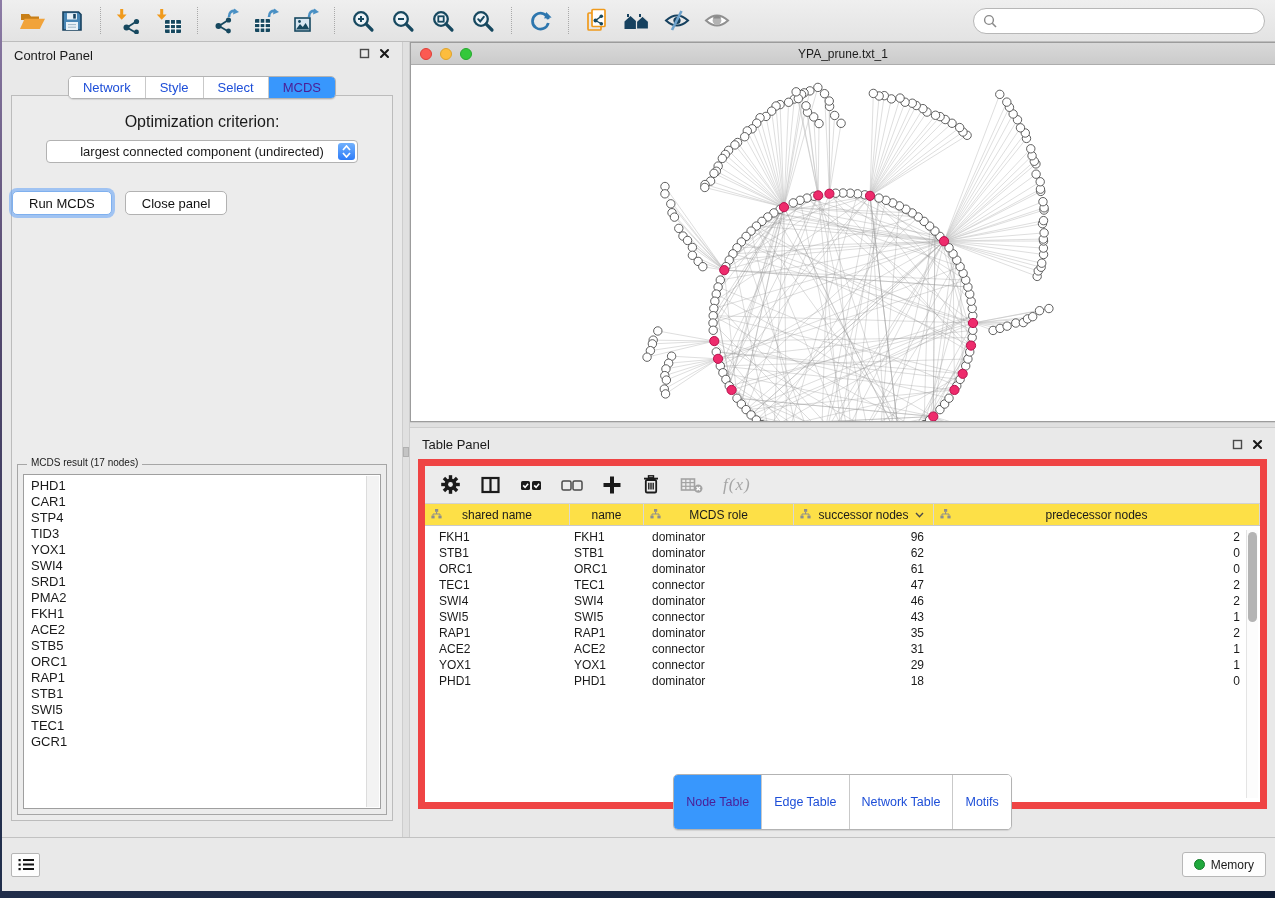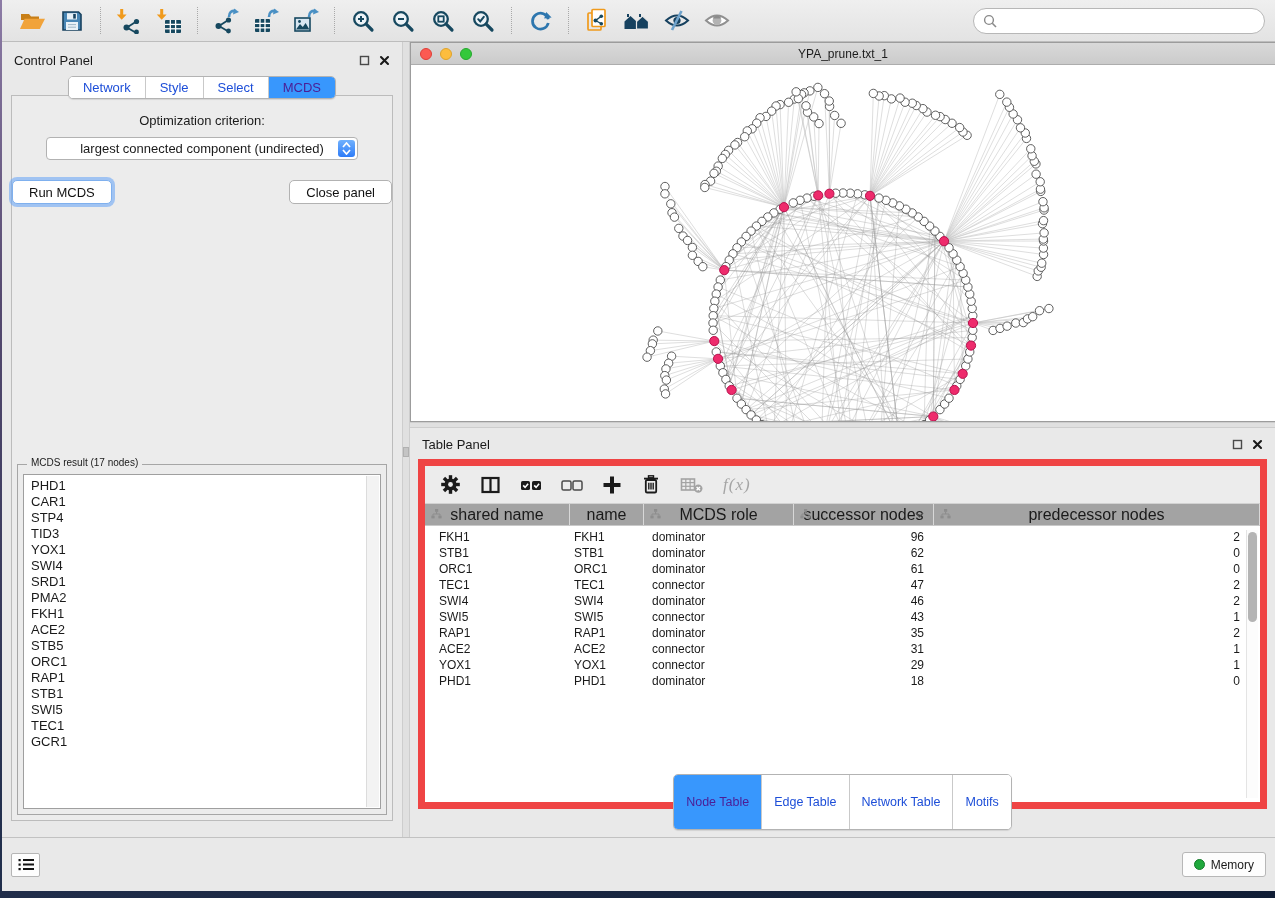--- a/index.html
+++ b/index.html
@@ -17,34 +17,34 @@
           display:flex;align-items:center;padding:0 9px;box-sizing:border-box}
   .search input{border:none;outline:none;flex:1;font:13px "Liberation Sans",sans-serif;background:transparent;margin-left:6px}
 
   
   .main{flex:1;display:flex;min-height:0}
   .v-split{width:6px;flex:none;background:#e0e0e0;border-left:1px solid #cdcdcd;border-right:1px solid #cdcdcd;position:relative}
   .v-split .grip{position:absolute;left:0;right:0;top:405px;height:10px;background:#c4c4c4;border:1px solid #b0b0b0;box-sizing:border-box}
 
   
   .control-panel{width:400px;flex:none;position:relative;background:#e9e9e9}
-  .cp-header{height:24px;display:flex;align-items:center;padding:6px 12px 0 12px;font-size:13px}
+  .cp-header{height:24px;display:flex;align-items:flex-start;padding:6px 12px 0 12px;font-size:13px}
   .win-btns{margin-left:auto;display:flex;align-items:center;gap:9px}
   .seg{display:inline-flex;background:#fff;border:1px solid #b3b3b3;border-radius:5px;overflow:hidden;box-shadow:0 1px 1px rgba(0,0,0,.10)}
   .seg button{font:13px "Liberation Sans",sans-serif;padding:3px 14px;border:none;background:#fff;color:#1d4ed8;border-left:1px solid #c9c9c9;cursor:default;white-space:nowrap}
   .seg button:first-child{border-left:none}
   .seg button.active{background:#3897fd;color:#4c1d95}
   .cp-tabs-row{display:flex;justify-content:center;margin-top:4px;position:relative;z-index:2}
   .cp-content{position:absolute;left:9px;right:9px;top:53px;bottom:16px;background:#ececec;border:1px solid #bcbcbc}
-  .opt-label{text-align:center;font-size:13px;margin-top:17px}
+  .opt-label{text-align:center;font-size:16px;margin-top:17px}
   .combo{width:312px;height:23px;margin:9px auto 0;background:#fff;border:1px solid #b2b2b2;border-radius:4px;
          position:relative;display:flex;align-items:center;justify-content:center;font-size:13px;box-sizing:border-box}
   .combo .stepper{position:absolute;right:2px;top:2px;bottom:2px;width:17px;border-radius:3px;
          background:linear-gradient(#71b1fd,#2e7cf8);display:flex;flex-direction:column;align-items:center;justify-content:center;gap:1px}
-  .btn-row{display:flex;justify-content:space-between;margin-top:20px}
+  .btn-row{display:flex;justify-content:flex-start;gap:13px;margin-top:28px}
   .mac-btn{height:24px;padding:0 16px;background:#fff;border:1px solid #b2b2b2;border-radius:5px;font:13px "Liberation Sans",sans-serif;color:#111}
   .mac-btn.focus{box-shadow:0 0 0 3px rgba(110,168,247,.6);border-color:#7fb0ee}
   .result-group{position:absolute;left:5px;right:5px;top:368px;bottom:5px;border:1px solid #a6a6a6;background:#ececec}
   .result-legend{position:absolute;top:-8px;left:9px;background:#ececec;padding:0 4px;font-size:10px}
   .result-list{position:absolute;left:5px;right:5px;top:9px;bottom:5px;background:#fff;border:1px solid #9f9f9f;
                font-size:13px;line-height:16px;padding:3px 0 0 7px;overflow:hidden;position:absolute}
   .result-scroll{position:absolute;right:1px;top:1px;bottom:1px;width:12px;background:#f3f3f3;border-left:1px solid #dcdcdc}
   .result-item{height:16px}
 
   
@@ -57,21 +57,21 @@
   .nv-canvas{flex:1;background:#fff;overflow:hidden}
   .h-split{height:4px;flex:none;background:#e0e0e0;border-top:1px solid #cdcdcd;border-bottom:1px solid #cdcdcd}
 
   
   .table-panel{flex:1;position:relative;background:#e9e9e9;min-height:0}
   .tp-header{height:22px;display:flex;align-items:center;padding:5px 12px 0 12px;font-size:13px}
   .tp-box{position:absolute;left:8px;right:8px;top:31px;bottom:28px;background:#fff;border:7px solid #ef4444;display:flex;flex-direction:column}
   .tp-toolbar{height:37px;flex:none;background:#ececec;border-bottom:1px solid #d2d2d2;display:flex;align-items:center;padding:0 15px}
   .tp-tool{margin-right:19px;display:flex;align-items:center;justify-content:center}
   .fx{font:italic 17px "Liberation Serif",serif;color:#a5a5a5;letter-spacing:1px}
-  .tbl-header{height:21px;flex:none;background:#a3a3a3;border-bottom:1px solid #c9c9c9;display:flex;font-size:16px}
+  .tbl-header{height:21px;flex:none;background:#fde047;border-bottom:1px solid #c9c9c9;display:flex;font-size:12px}
   .hcol{position:relative;display:flex;align-items:center;justify-content:center;border-right:1px solid #d8d8d8;box-sizing:border-box}
   .hcol .tree{position:absolute;left:6px;top:5px}
   .hcol .chev{position:absolute;right:9px;top:8px}
   .tbl-body{flex:1;position:relative;font-size:12px;overflow:hidden;padding-top:3px}
   .trow{height:16px;display:flex;align-items:center}
   .cell{box-sizing:border-box;white-space:nowrap;overflow:hidden}
   .c0{width:145px}.c1{width:74px}.c2{width:150px}.c3{width:140px}.c4{flex:1}
   .cell.c0{padding-left:14px}.cell.c1{padding-left:4px}.cell.c2{padding-left:8px}
   .cell.num{text-align:right}.cell.c3{padding-right:10px}.cell.c4{padding-right:20px}
   .tbl-scroll{position:absolute;right:2px;top:4px;bottom:4px;width:11px;background:#fcfcfc;border-left:1px solid #e4e4e4}

